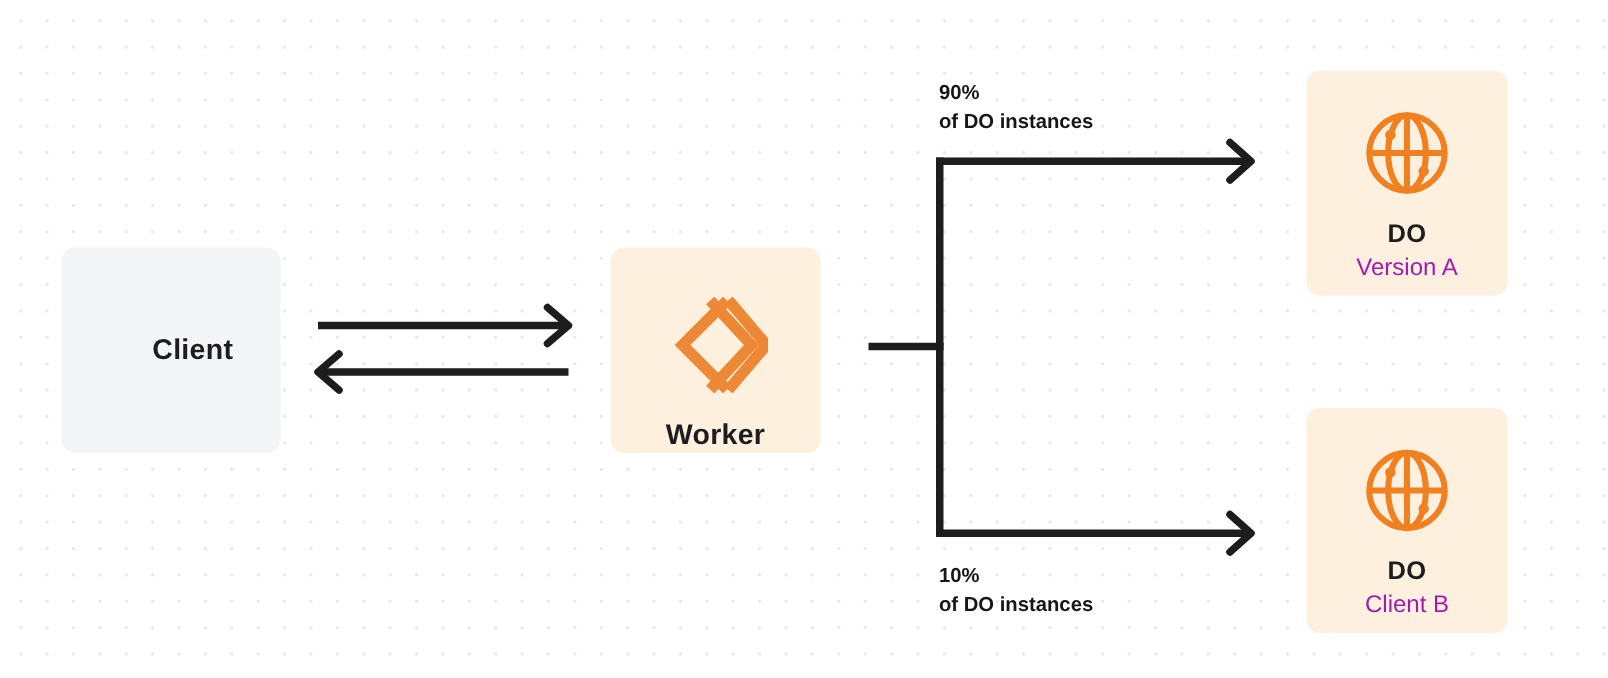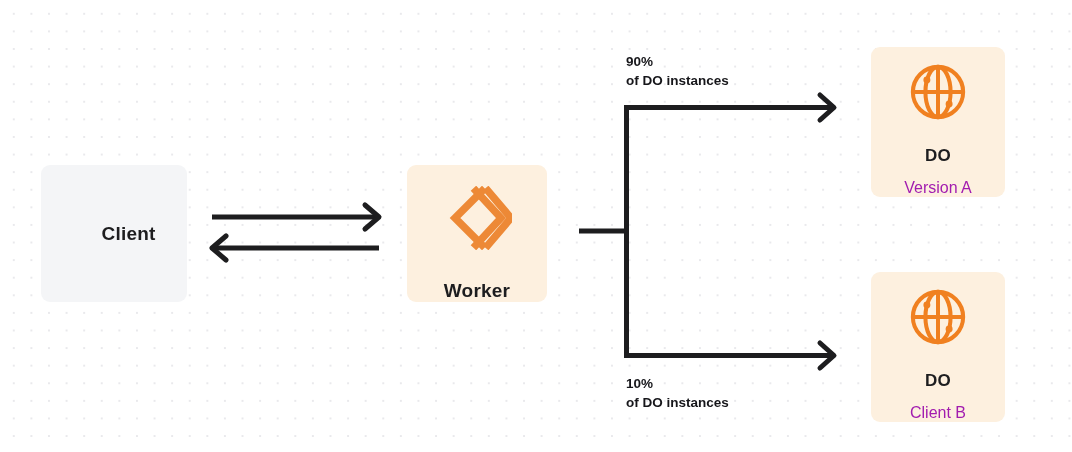--- a/index.html
+++ b/index.html
@@ -62,21 +62,21 @@
     margin-left: 29px;
   }
 
   
   #node-worker {
     left: 407px;
     top: 165px;
     width: 140px;
     height: 137px;
     background: #fdf0df;
-    justify-content: space-between;
+    justify-content: flex-end;
     padding-top: 21px;
   }
   .worker-icon {
     width: 70px;
     height: 64px;
     display: block;
   }
   .worker-label {
     margin-top: 18px;
     font-size: 19px;
@@ -84,21 +84,21 @@
     color: #1d1d1f;
     letter-spacing: 0.2px;
   }
 
   
   .node-do {
     left: 871px;
     width: 134px;
     height: 150px;
     background: #fdf0df;
-    justify-content: space-between;
+    justify-content: center;
     padding-top: 16px;
   }
   #node-do-a { top: 47px; }
   #node-do-b { top: 272px; }
 
   .do-icon {
     width: 58px;
     height: 58px;
     display: block;
   }

